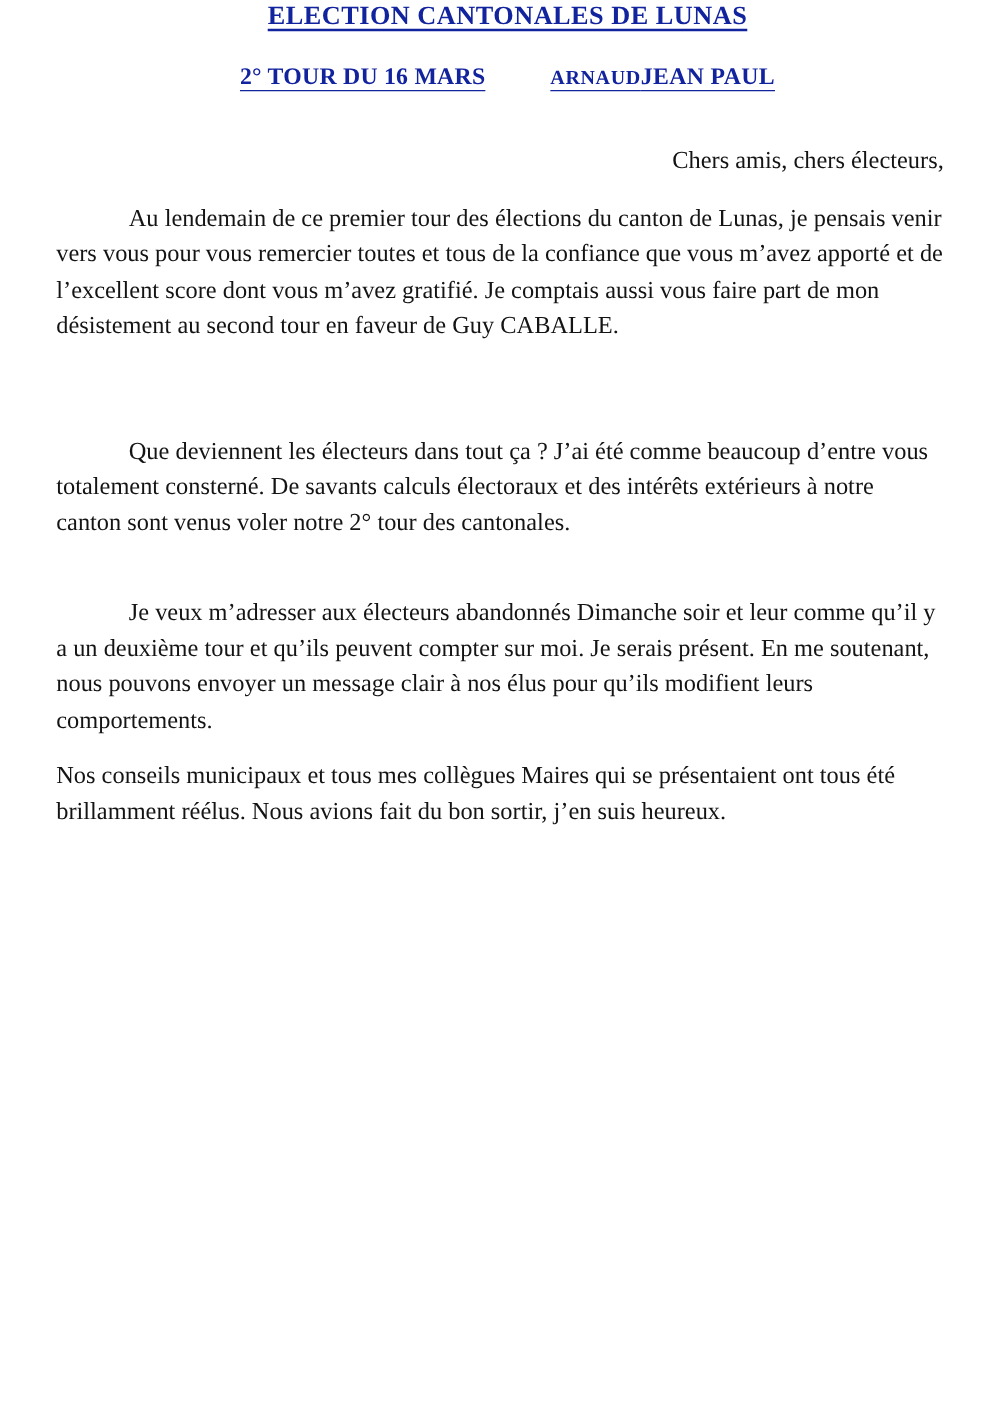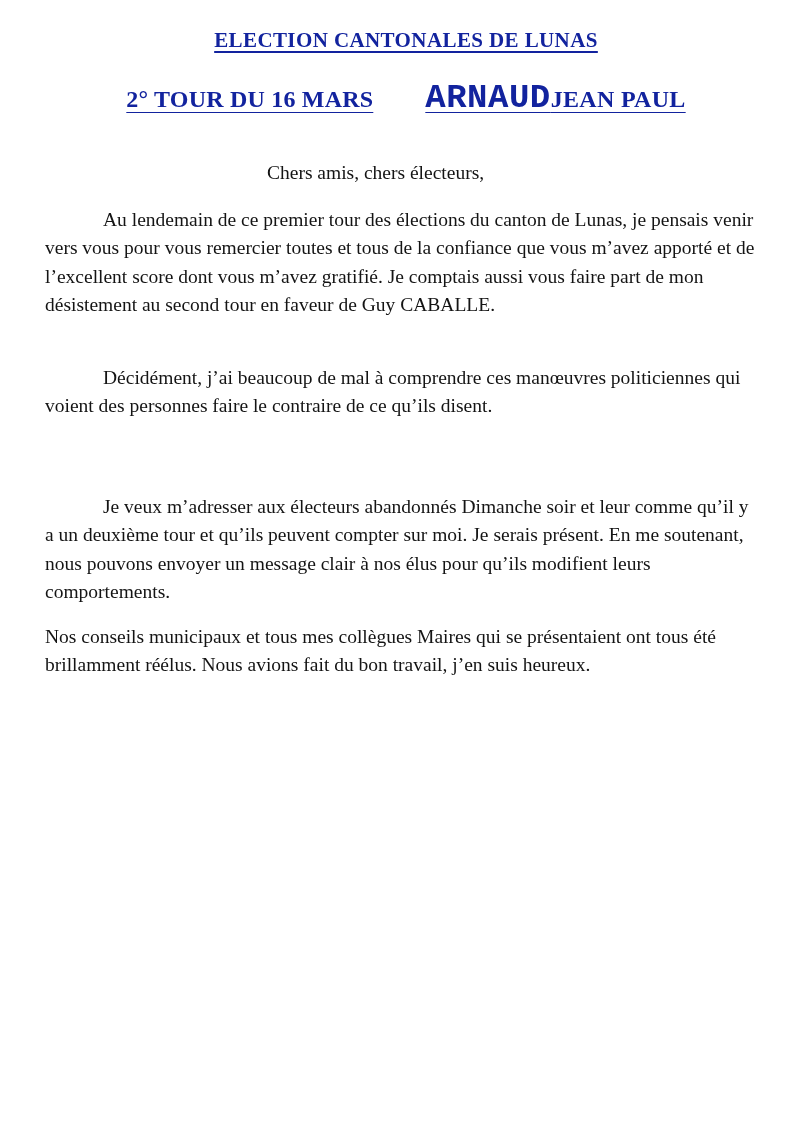--- a/index.html
+++ b/index.html
@@ -16,21 +16,20 @@
   }
   .page {
     width: 800px;
     height: 1123px;
     position: relative;
     box-sizing: border-box;
     padding: 0;
   }
   .header {
     text-align: center;
-    padding-top: 28px;
     margin-left: 12px;
   }
   .title-main {
     font-size: 21px;
     font-weight: bold;
     color: #12239e;
     letter-spacing: 0.4px;
     text-decoration: underline;
     text-underline-offset: 4px;
     display: inline-block;
@@ -41,50 +40,50 @@
   }
   .title-sub {
     display: inline-block;
     color: #12239e;
     font-weight: bold;
     text-decoration: underline;
     text-underline-offset: 5px;
     white-space: nowrap;
   }
   .title-sub .tour {
-    font-size: 24px;
+    font-size: 19px;
     letter-spacing: 0.2px;
   }
   .title-sub .gap {
     display: inline-block;
     width: 52px;
   }
   .title-sub .name-first {
-    font-size: 34px;
+    font-size: 16px;
     letter-spacing: 0.5px;
-    font-family: Liberation Mono, monospace;
   }
   .title-sub .name-last {
-    font-size: 24px;
+    font-size: 19px;
     letter-spacing: 0.3px;
   }
   .body-text {
     margin: 0 auto;
     padding: 0;
     width: 710px;
     position: relative;
     top: 42px;
     font-size: 19.5px;
     line-height: 28.5px;
     color: #141414;
     text-align: left;
   }
   .salutation {
     margin: 0 0 18px 0;
     padding-left: 222px;
+    text-align: right;
   }
   p.para {
     margin: 0;
     text-indent: 58px;
   }
   p.para.noindent {
     text-indent: 0;
   }
   .spacer-lg { height: 28px; }
   .spacer-md { height: 16px; }
@@ -108,30 +107,30 @@
 
     <div class="salutation">Chers amis, chers électeurs,</div>
 
     <p class="para">Au lendemain de ce premier tour des élections du canton de Lunas, je pensais venir vers vous pour vous remercier toutes et tous de la confiance que vous m’avez apporté et de l’excellent score dont vous m’avez gratifié. Je comptais aussi vous faire part de mon désistement au second tour en faveur de Guy CABALLE.</p>
 
     <div class="spacer-lg"></div>
 
 
     <div class="spacer-md"></div>
 
-    <p class="para">Décidément, j’ai beaucoup de mal à comprendre ces manœuvres politiciennes qui voient des personnes faire le contraire de ce qu’ils disent.</p>
 
     <div class="spacer-lg"></div>
 
+    <p class="para">Que deviennent les électeurs dans tout ça ? J’ai été comme beaucoup d’entre vous totalement consterné. De savants calculs électoraux et des intérêts extérieurs à notre canton sont venus voler notre 2° tour des cantonales.</p>
 
     <div class="spacer-lg"></div>
 
 
     <div class="spacer-md"></div>
 
     <p class="para">Je veux m’adresser aux électeurs abandonnés Dimanche soir et leur comme qu’il y a un deuxième tour et qu’ils peuvent compter sur moi. Je serais présent. En me soutenant, nous pouvons envoyer un message clair à nos élus pour qu’ils modifient leurs comportements.</p>
 
     <div class="spacer-md"></div>
 
-    <p class="para noindent">Nos conseils municipaux et tous mes collègues Maires qui se présentaient ont tous été brillamment réélus. Nous avions fait du bon travail, j’en suis heureux.</p>
+    <p class="para noindent">Nos conseils municipaux et tous mes collègues Maires qui se présentaient ont tous été brillamment réélus. Nous avions fait du bon sortir, j’en suis heureux.</p>
 
   </div>
 </div>
 
 </body></html>

